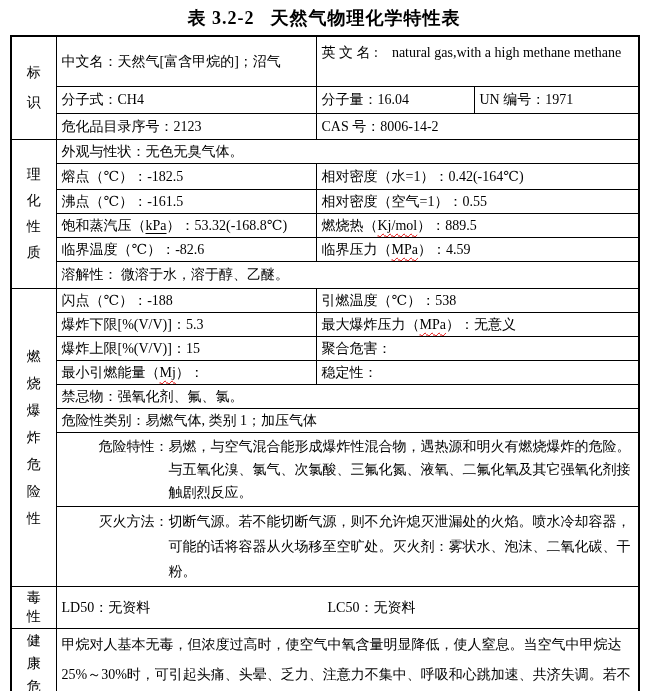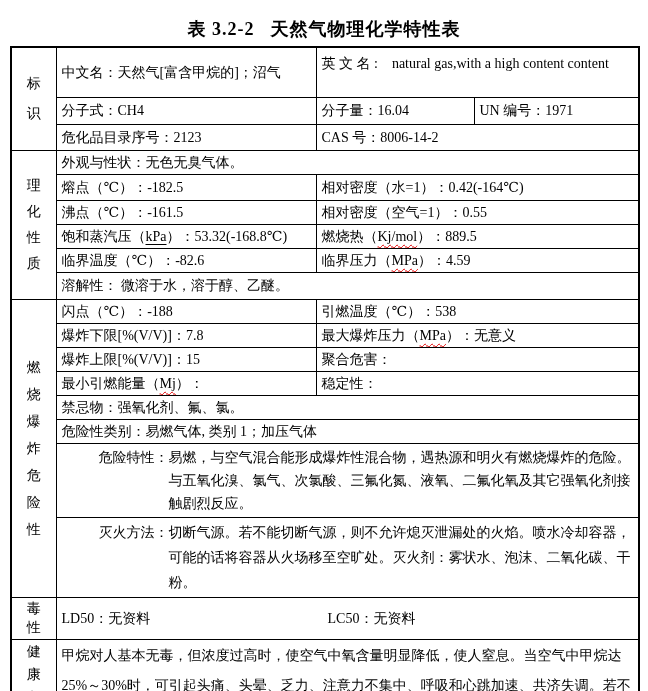--- a/index.html
+++ b/index.html
@@ -1,19 +1,19 @@
 <!DOCTYPE html>
 <html><head>
 <meta charset="utf-8">
 <style>
   html,body { margin:0; padding:0; background:#ffffff; color:#000000;
               font-family:"Liberation Serif","DejaVu Serif",serif; }
   .page { width:648px; height:691px; box-sizing:border-box; padding:4px 10px 0 10px; overflow:hidden; }
 
-  .doc-title { text-align:center; font-weight:bold; font-size:18px; line-height:26px; margin:12px 0 4px 0; }
+  .doc-title { text-align:center; font-weight:bold; font-size:18px; line-height:26px; margin:1px 0 4px 0; }
   .doc-title .tnum { font-family:"Liberation Serif","DejaVu Serif",serif; margin-right:16px; letter-spacing:1px; }
   .doc-title .ttext { font-family:"Liberation Sans","DejaVu Sans",sans-serif; letter-spacing:1px; }
 
   table.spec { border-collapse:collapse; table-layout:fixed; width:628px; border:2px solid #000; }
   .spec td { border:1px solid #000; padding:1px 5px; font-size:14px; vertical-align:middle;
              overflow:hidden; line-height:21px; }
 
   td.sec { padding:0; text-align:center; }
   .vlabel { width:1em; margin:0 auto; text-align:center; font-size:14px; }
   .vl-id     { line-height:30px; }
@@ -55,21 +55,21 @@
     </colgroup>
     <tbody>
 
     <tr style="height:50px">
       <td class="sec" rowspan="3">
         <div class="vlabel vl-id">标识</div>
       </td>
       <td>中文名：天然气[富含甲烷的]；沼气</td>
       <td colspan="2" class="just">
         <span>英 文 名 :</span>&nbsp;&nbsp;&nbsp;
-        <span>natural gas,with a high content content</span>
+        <span>natural gas,with a high methane methane</span>
       </td>
     </tr>
 
     <tr style="height:27px">
       <td>分子式：CH4</td>
       <td>分子量：16.04</td>
       <td>UN 编号：1971</td>
     </tr>
 
     <tr style="height:26px">
@@ -110,21 +110,21 @@
 
     <tr style="height:23px">
       <td class="sec" rowspan="8">
         <div class="vlabel vl-fire">燃烧爆炸危险性</div>
       </td>
       <td>闪点（℃）：-188</td>
       <td colspan="2">引燃温度（℃）：538</td>
     </tr>
 
     <tr style="height:23px">
-      <td>爆炸下限[%(V/V)]：7.8</td>
+      <td>爆炸下限[%(V/V)]：5.3</td>
       <td colspan="2"><span>最大爆炸压力（</span><span class="wavy" style="text-decoration-color: rgb(224, 0, 0);">MPa</span><span>）：无意义</span></td>
     </tr>
 
     <tr style="height:24px">
       <td>爆炸上限[%(V/V)]：15</td>
       <td colspan="2">聚合危害：</td>
     </tr>
 
     <tr style="height:21px">
       <td><span>最小引燃能量（</span><span class="wavy" style="text-decoration-color: rgb(224, 0, 0); font-family: Liberation Serif, serif;">Mj</span><span>）：</span></td>

